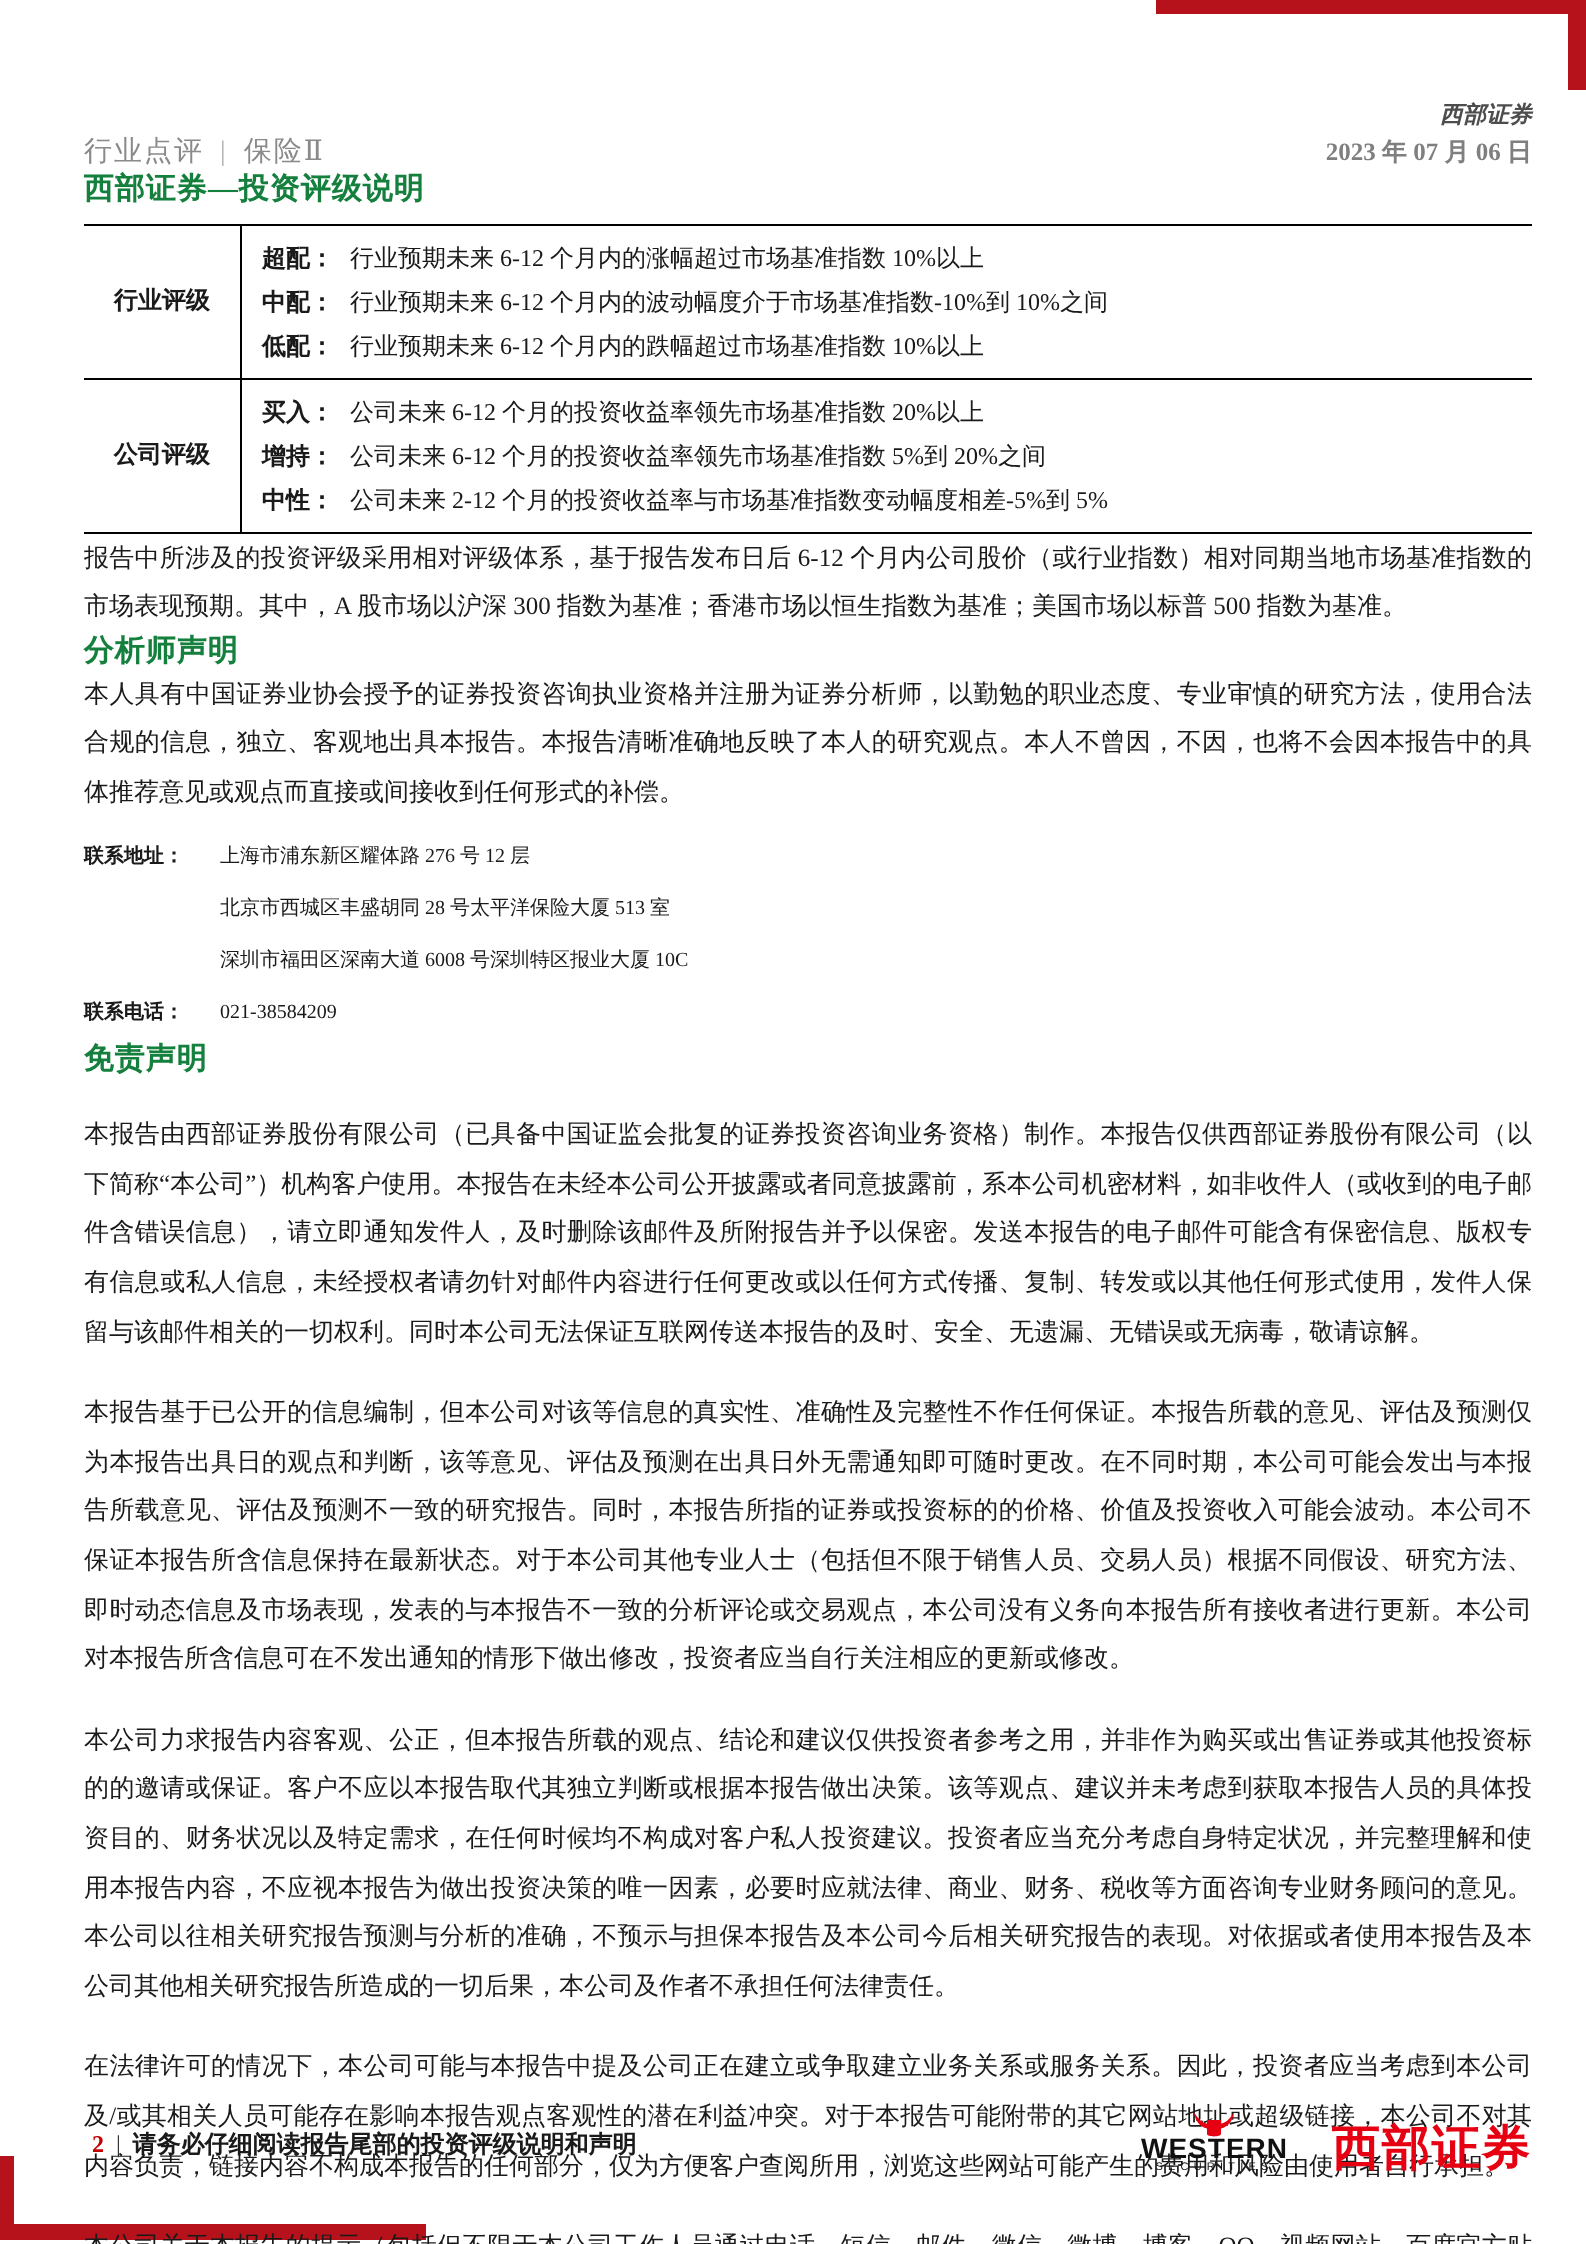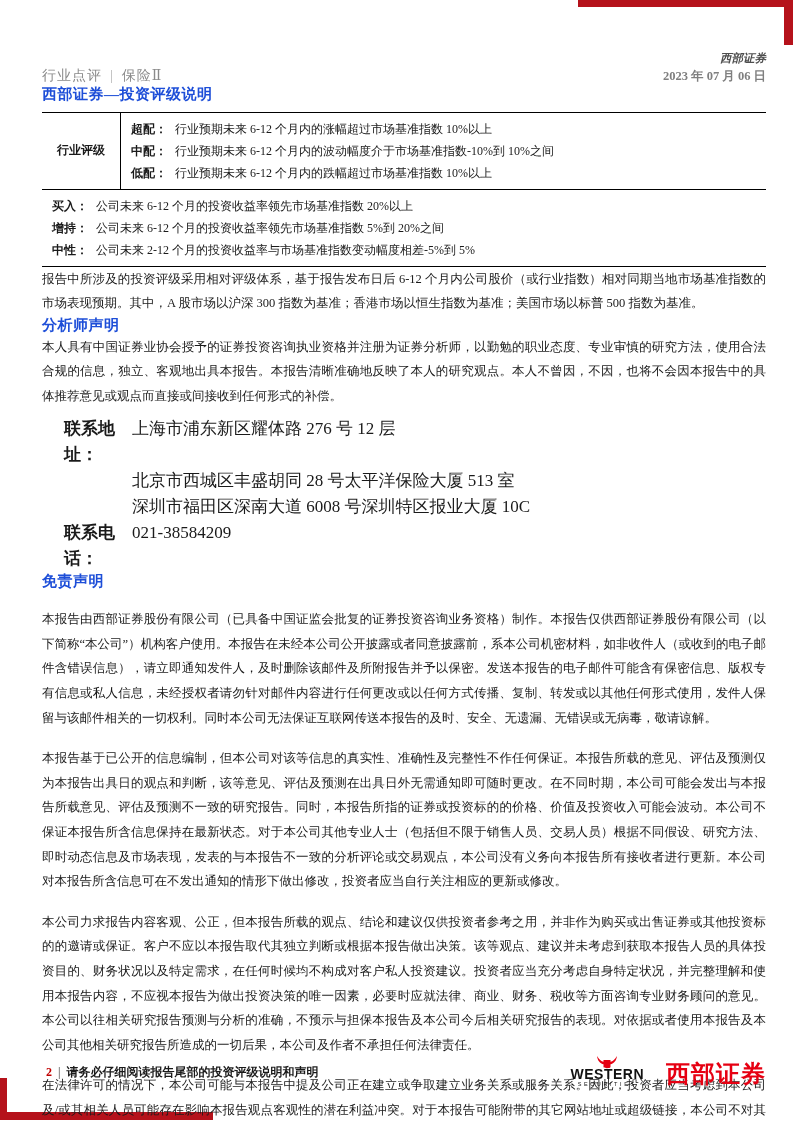--- a/index.html
+++ b/index.html
@@ -24,21 +24,21 @@
 
   
   .hdr{display:flex;justify-content:space-between;align-items:flex-end;margin-top:50px;}
   .hdr-left{color:#8a8a8a;font-size:14px;letter-spacing:1px;}
   .hdr-left .sep{margin:0 8px;color:#b0b0b0;}
   .hdr-right{text-align:right;line-height:1.45;}
   .hdr-brand{font-weight:bold;font-style:italic;color:#4d4d4d;font-size:11.5px;}
   .hdr-date{font-weight:bold;color:#7f7f7f;font-size:12.5px;}
 
   h2.sec{
-    color:#1d4ed8;font-size:15px;font-weight:bold;
+    color:#15803d;font-size:15px;font-weight:bold;
     margin:0;letter-spacing:.5px;
   }
   .sec-rating{margin-top:16px;}
   .sec-analyst{margin-top:36px;}
   .sec-contact{margin-top:34px;}
   .sec-disclaimer{margin-top:32px;}
 
   
   .rtable{margin-top:8px;border-top:1.3px solid #000;border-bottom:1.3px solid #000;}
   .rgroup{display:flex;align-items:stretch;}
@@ -52,21 +52,21 @@
   .rterm{flex:0 0 44px;margin-left:10px;font-weight:bold;}
   .rdesc{flex:1;}
 
   p.body{
     margin:0;font-size:12.5px;line-height:24.5px;text-align:justify;
   }
   .note{margin-top:7px;}
   .analyst-body{margin-top:6px;}
 
   
-  .contact{margin-top:8px;font-size:17px;margin-left:22px;}
+  .contact{margin-top:8px;font-size:10px;}
   .crow{display:flex;line-height:26px;}
   .clabel{flex:0 0 68px;font-weight:bold;}
   .cval{flex:1;}
 
   .disc{margin-top:6px;}
   .disc p.body{line-height:24.6px;margin-top:16px;}
 
   
   .footer{position:absolute;left:46px;right:27px;top:1058px;display:flex;justify-content:space-between;align-items:flex-start;}
   .foot-note{font-size:12px;line-height:20px;padding-top:4px;}
@@ -116,20 +116,21 @@
             <span class="rterm">中配：</span>
             <span class="rdesc">行业预期未来 6-12 个月内的波动幅度介于市场基准指数-10%到 10%之间</span>
           </div>
           <div class="rrow">
             <span class="rterm">低配：</span>
             <span class="rdesc">行业预期未来 6-12 个月内的跌幅超过市场基准指数 10%以上</span>
           </div>
         </div>
       </div>
       <div class="rgroup">
+        <div class="rlabel">公司评级</div>
         <div class="rrows">
           <div class="rrow">
             <span class="rterm">买入：</span>
             <span class="rdesc">公司未来 6-12 个月的投资收益率领先市场基准指数 20%以上</span>
           </div>
           <div class="rrow">
             <span class="rterm">增持：</span>
             <span class="rdesc">公司未来 6-12 个月的投资收益率领先市场基准指数 5%到 20%之间</span>
           </div>
           <div class="rrow">

